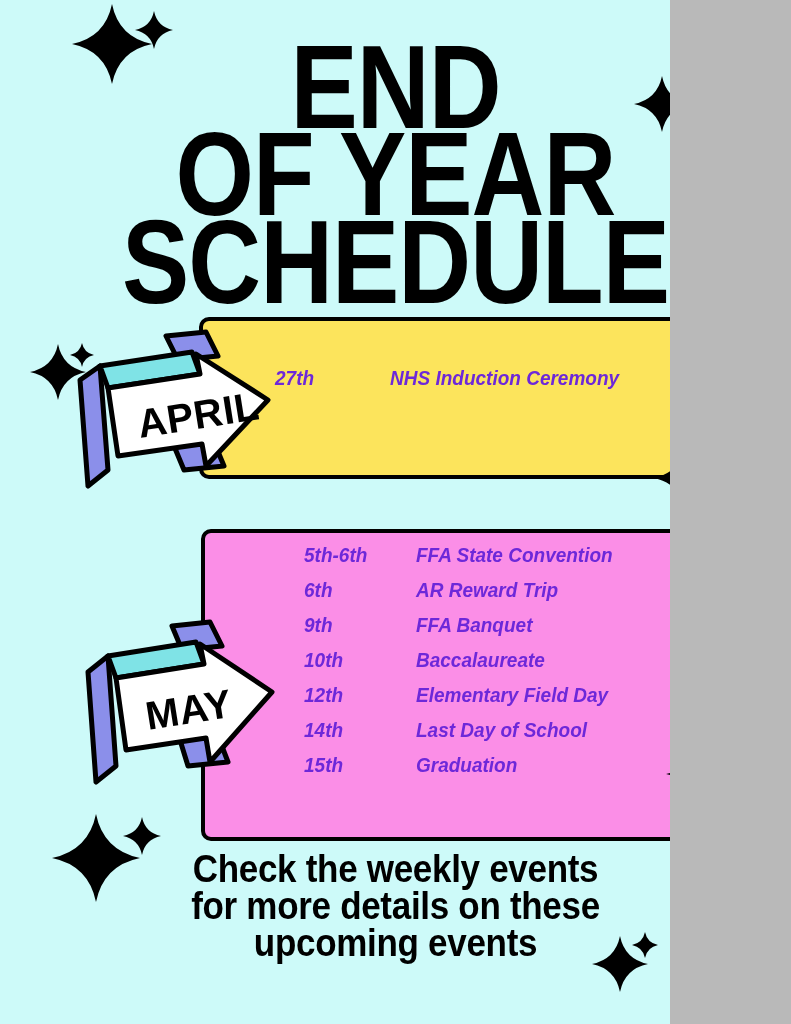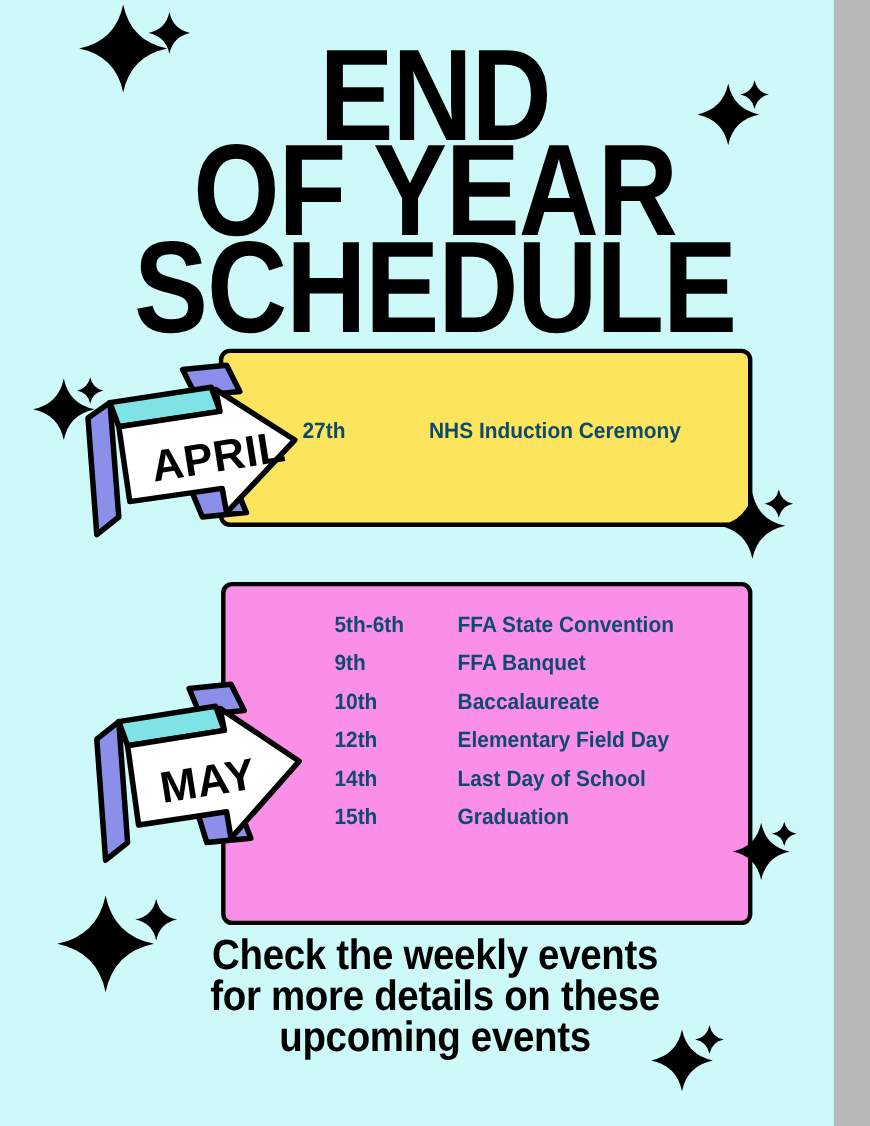--- a/index.html
+++ b/index.html
@@ -3,21 +3,21 @@
 <meta charset="utf-8">
 <title>End of Year Schedule</title>
 <style>
   html, body {
     margin: 0;
     padding: 0;
     background: #b9b9b9;
   }
   #poster {
     position: relative;
-    width: 758px;
+    width: 670px;
     height: 1024px;
     overflow: hidden;
     font-family: "Liberation Sans", sans-serif;
     -webkit-font-smoothing: antialiased;
   }
 
   
   #title-block {
     position: absolute;
     left: 0;
@@ -68,23 +68,24 @@
   
   .rows {
     position: absolute;
     z-index: 4;
   }
   #rows-april { left: 275px; top: 368px; }
   #rows-may   { left: 278px; top: 545px; margin-left: 26px; }
 
   .event-row {
     display: flex;
-    align-items: flex-end;
-    color: #0c4a6e;
-    font-weight: bold;
+    align-items: flex-start;
+    color: #6d28d9;
+    font-weight: bold;
+    font-style: italic;
   }
   #rows-april .event-row {
     font-size: 19px;
     height: 36px;
   }
   #rows-may .event-row {
     font-size: 19px;
     height: 35px;
   }
   .row-date {
@@ -162,20 +163,24 @@
         <span class="row-date">27th</span>
         <span class="row-label">NHS Induction Ceremony</span>
       </div>
     </div>
 
   <div id="panel-may" class="panel" style="background: rgb(251, 142, 231);"></div>
   <div id="rows-may" class="rows">
       <div class="event-row">
         <span class="row-date">5th-6th</span>
         <span class="row-label">FFA State Convention</span>
+      </div>
+      <div class="event-row">
+        <span class="row-date">6th</span>
+        <span class="row-label">AR Reward Trip</span>
       </div>
       <div class="event-row">
         <span class="row-date">9th</span>
         <span class="row-label">FFA Banquet</span>
       </div>
       <div class="event-row">
         <span class="row-date">10th</span>
         <span class="row-label">Baccalaureate</span>
       </div>
       <div class="event-row">

